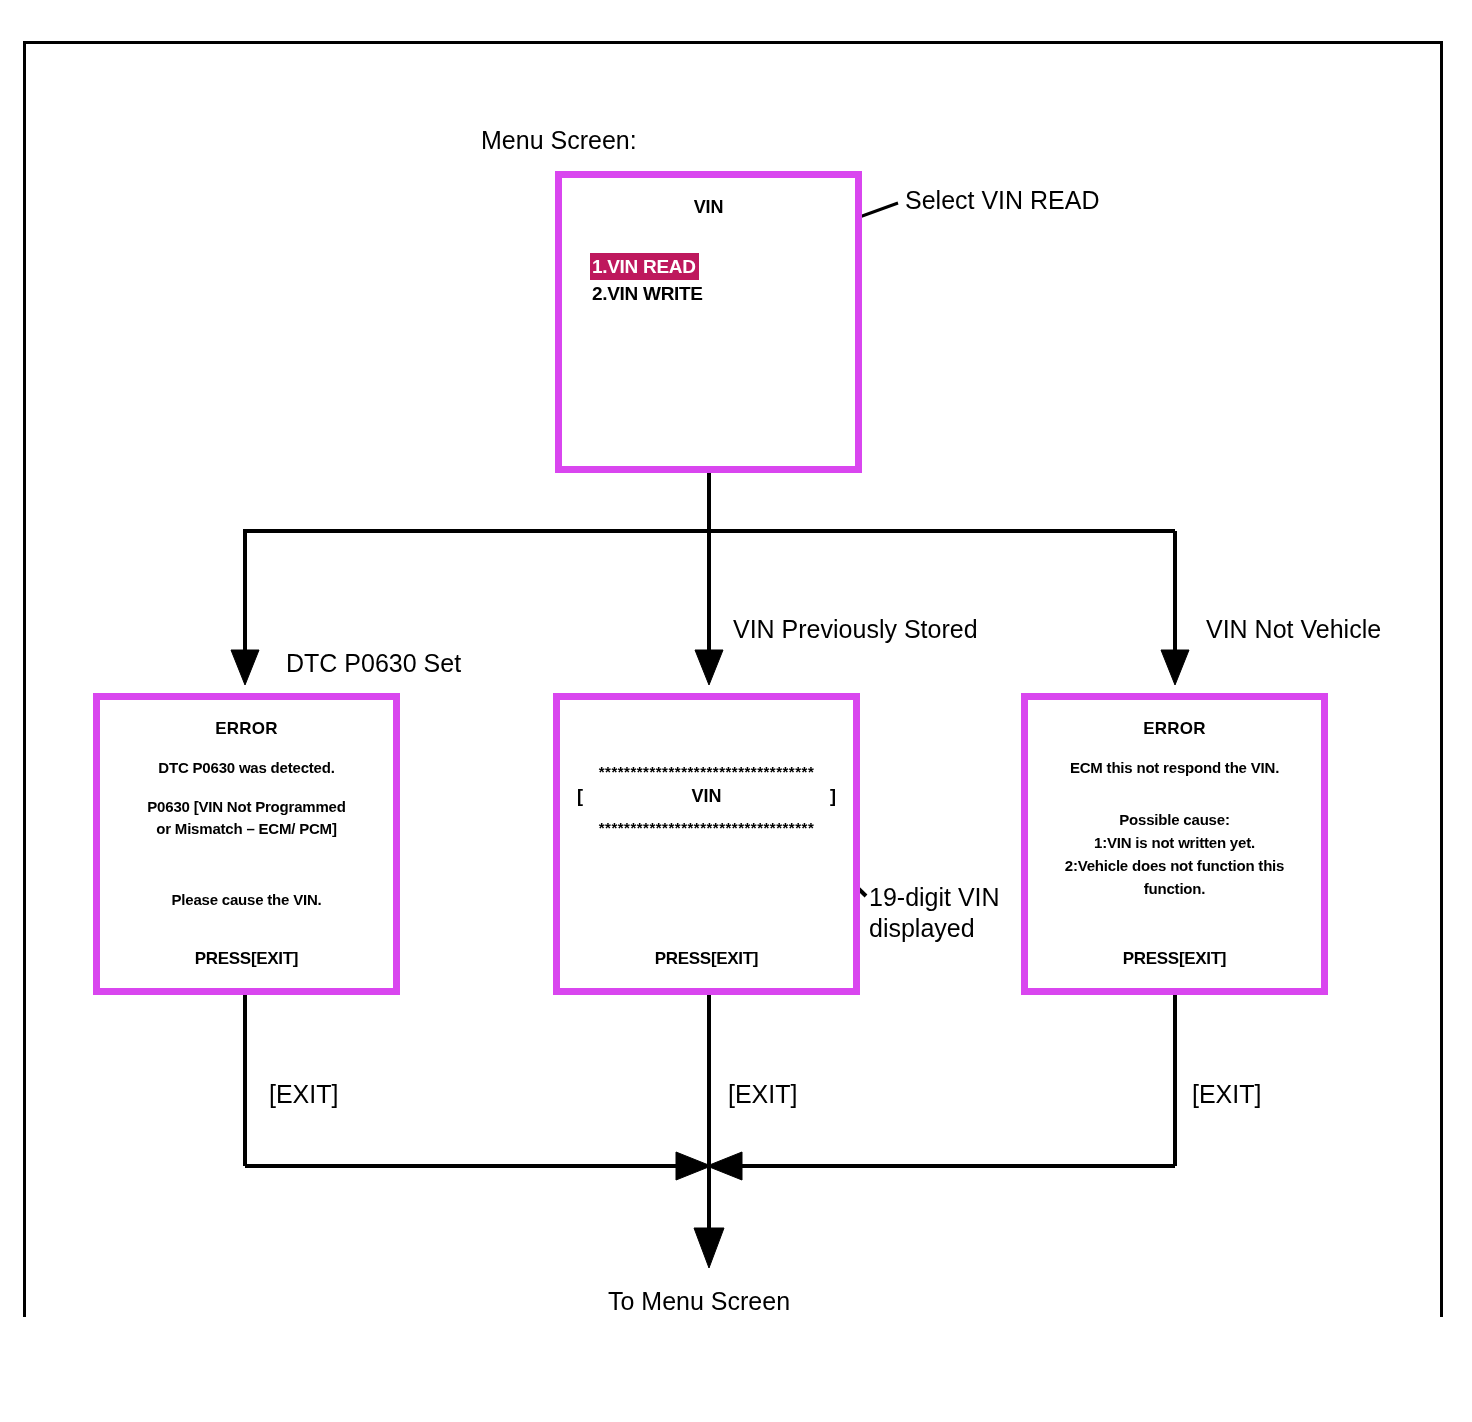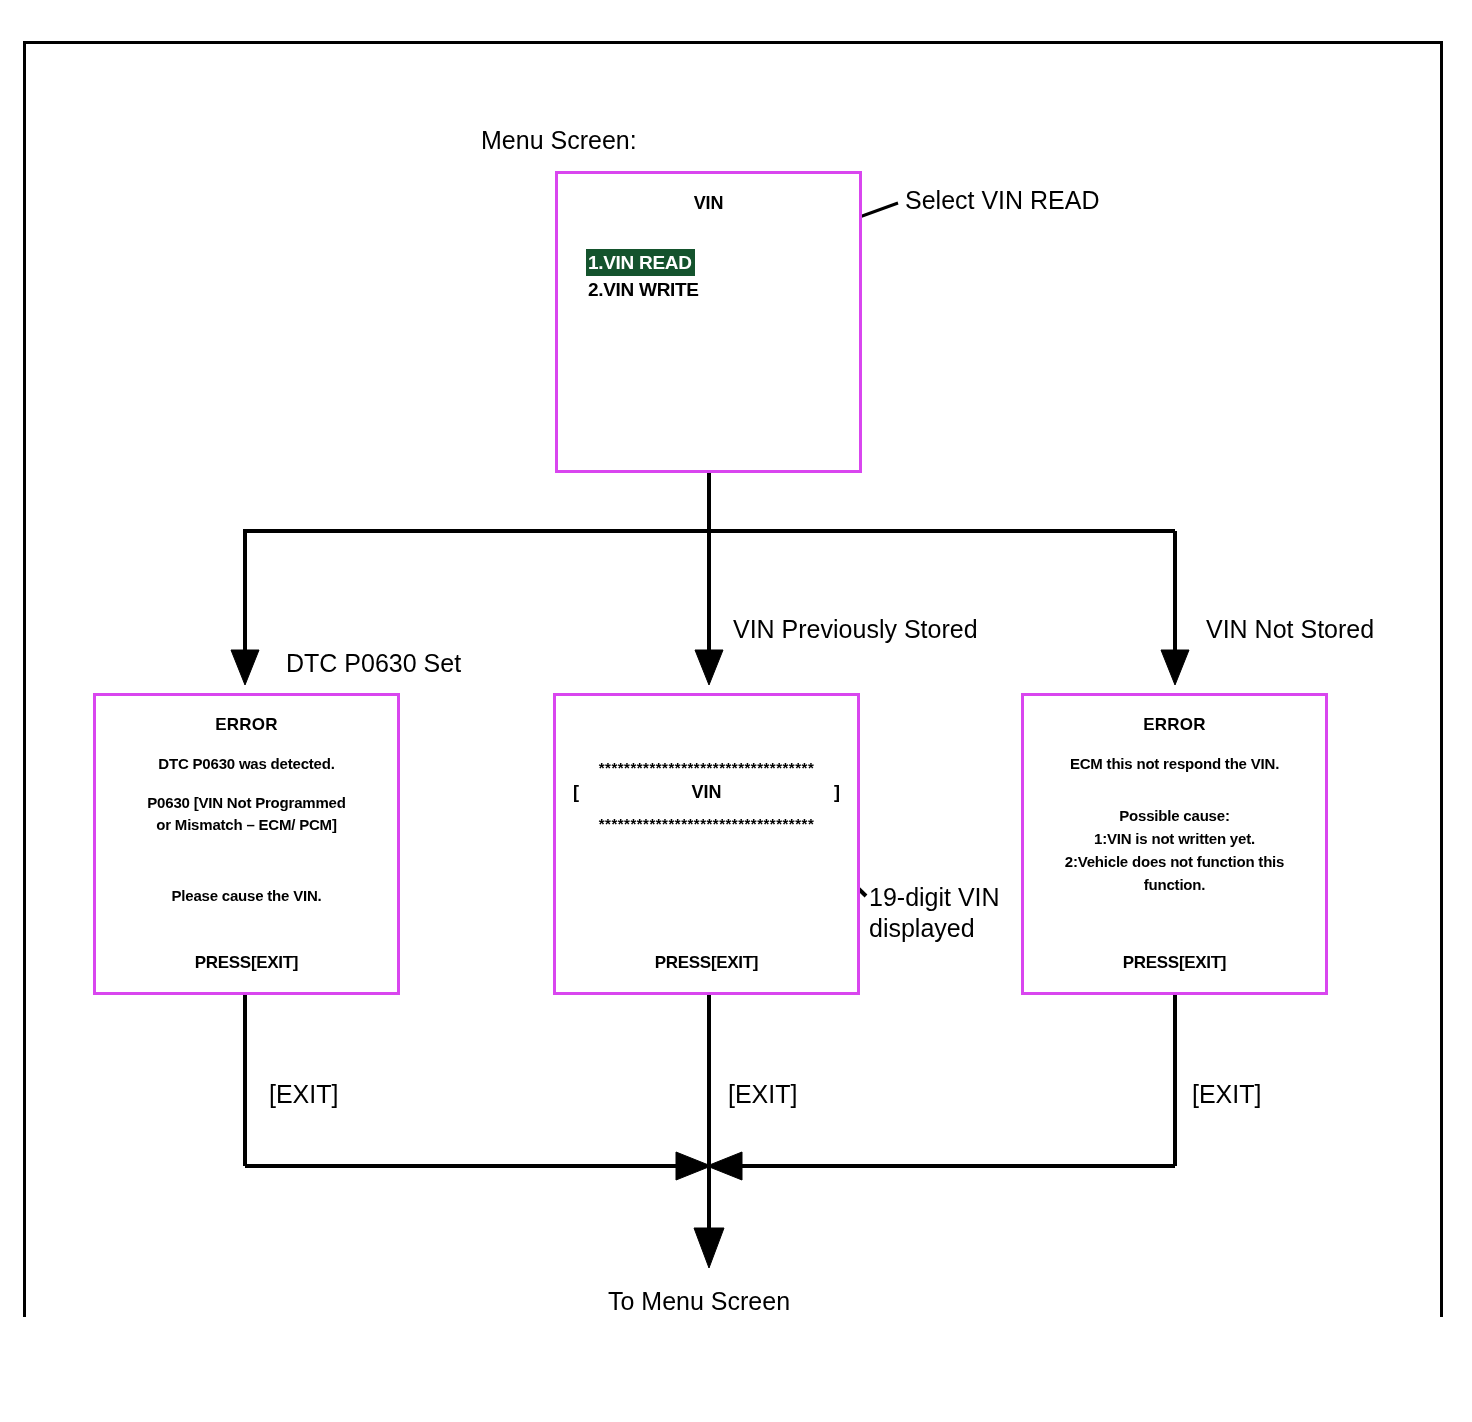--- a/index.html
+++ b/index.html
@@ -42,21 +42,21 @@
     position: absolute;
     font-family: "Liberation Sans", sans-serif;
     font-size: 25px;
     color: #000000;
     white-space: nowrap;
     line-height: 1.18;
   }
   
   .screen {
     position: absolute;
-    border: 3px solid #d946ef;
+    border: 7px solid #d946ef;
     box-sizing: border-box;
     background: #ffffff;
   }
   .screen-text {
     font-family: "Liberation Sans", sans-serif;
     font-weight: bold;
     font-size: 15px;
     text-align: center;
     line-height: 1.28;
     color: #000000;
@@ -86,21 +86,21 @@
     font-family: "Liberation Sans", sans-serif;
     font-weight: bold;
     font-size: 19px;
     letter-spacing: -0.3px;
     color: #000000;
     line-height: 1.0;
     padding: 4px 3px 4px 2px;
     display: inline-block;
   }
   .menu-option.selected {
-    background: #14532d;
+    background: #be185d;
     color: #ffffff;
   }
   
   #box-error-dtc {
     left: 93px;
     top: 693px;
     width: 307px;
     height: 302px;
   }
   #box-vin-stored {
@@ -236,21 +236,21 @@
       <div>
         <span class="menu-option">2.VIN WRITE</span>
       </div>
     </div>
   </div>
 
   <div class="plain-label" id="label-select-vin-read">Select VIN READ</div>
 
   <div class="plain-label" id="label-dtc-set">DTC P0630 Set</div>
   <div class="plain-label" id="label-prev-store">VIN Previously Stored</div>
-  <div class="plain-label" id="label-not-store">VIN Not Stored</div>
+  <div class="plain-label" id="label-not-store">VIN Not Vehicle</div>
 
   <div class="screen" id="box-error-dtc">
     <div class="box-inner">
       <div class="screen-text box-heading">ERROR</div>
       <div class="screen-text blk" id="dtc-line1">DTC P0630 was detected.</div>
       <div class="screen-text blk" id="dtc-line2">P0630  [VIN Not Programmed</div>
       <div class="screen-text blk" style="top:119px;">or Mismatch – ECM/ PCM]</div>
       <div class="screen-text blk" id="dtc-line4">Please cause the VIN.</div>
       <div class="screen-text press-exit">PRESS[EXIT]</div>
     </div>

